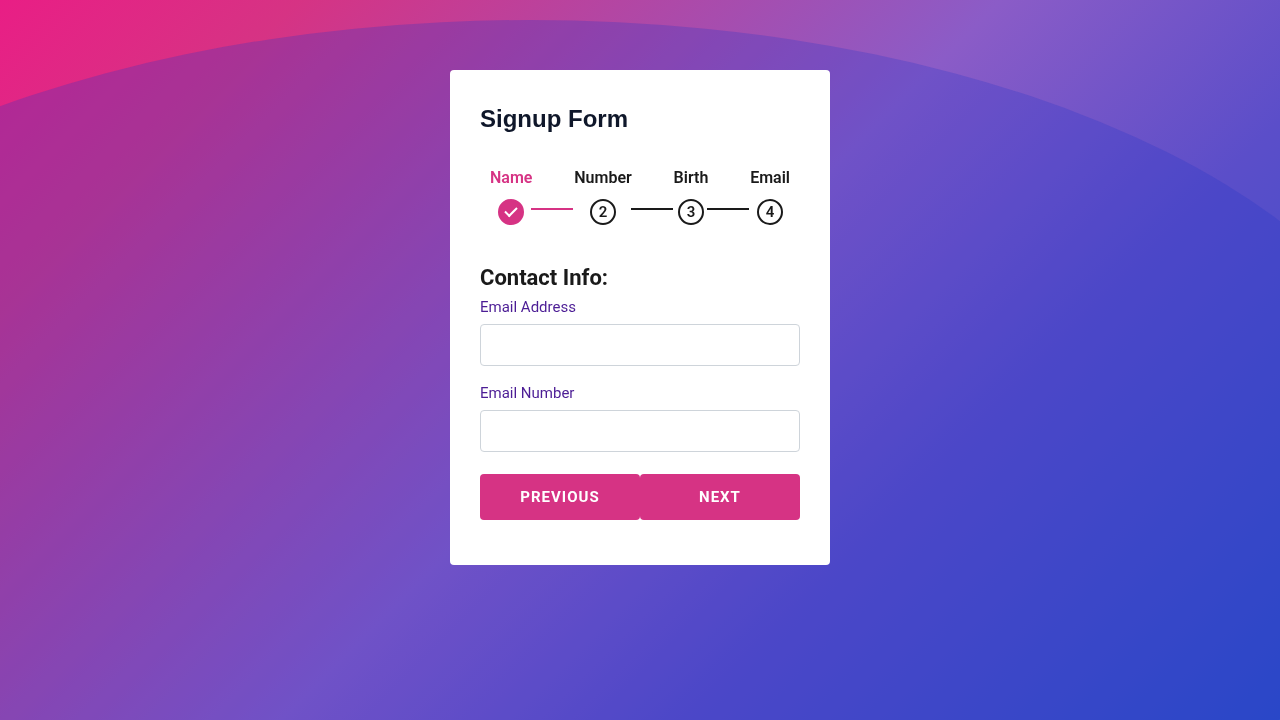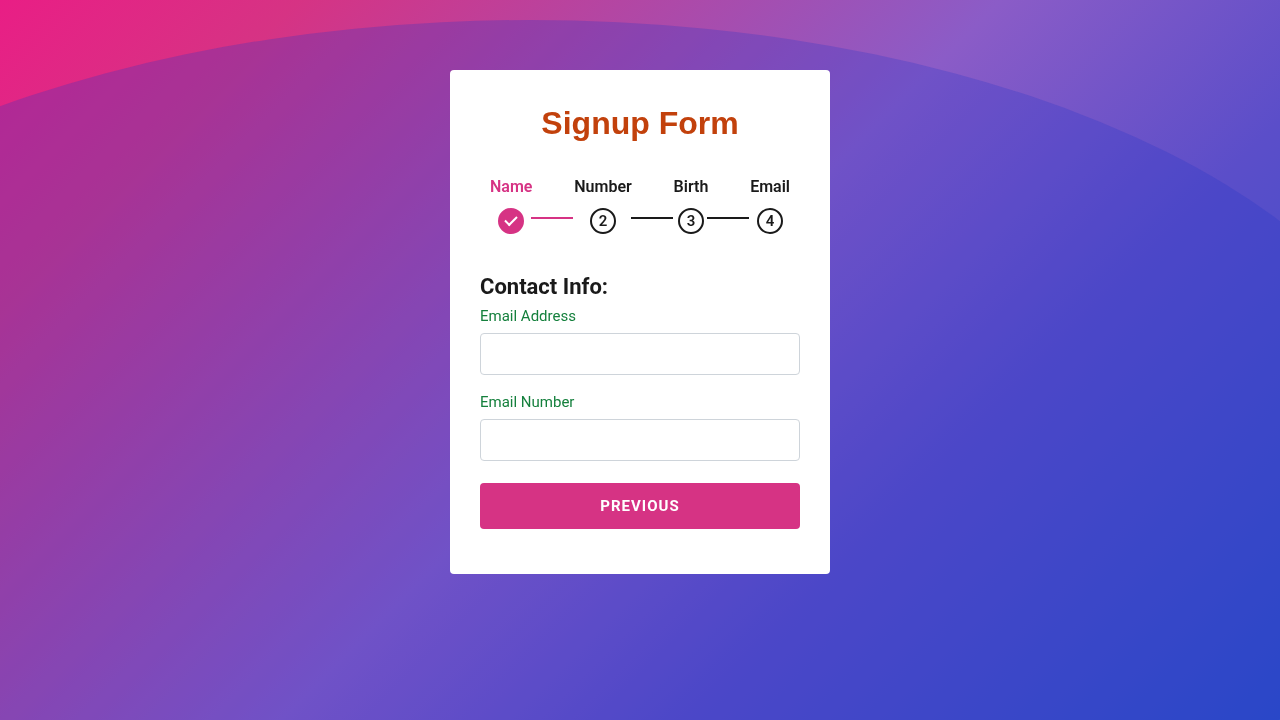--- a/index.html
+++ b/index.html
@@ -33,24 +33,23 @@
       left: 450px;
       top: 70px;
       width: 380px;
       background: #ffffff;
       border-radius: 4px;
       padding: 35px 30px 45px 30px;
       z-index: 1;
     }
     
     .title {
-      font-size: 32px;
+      font-size: 24px;
       font-weight: 800;
-      color: #c2410c;
-      text-align: center;
+      color: #0f172a;
       margin-bottom: 35px;
       font-family: "Segoe UI", sans-serif;
     }
     
     .stepper {
       display: flex;
       justify-content: space-between;
       align-items: flex-start;
       margin-bottom: 40px;
       padding: 0 10px;
@@ -128,21 +127,21 @@
       margin-bottom: 8px;
     }
     
     .field {
       margin-bottom: 18px;
     }
     
     .field-label {
       display: block;
       font-size: 15px;
-      color: #15803d;
+      color: #4c1d95;
       margin-bottom: 8px;
       font-weight: 400;
     }
     
     .field-input {
       width: 100%;
       height: 42px;
       border: 1px solid #ced4da;
       border-radius: 4px;
       padding: 0 12px;
@@ -208,14 +207,15 @@
     <input class="field-input" type="text" value="" style="">
   </div>
 
   <div class="field">
     <label class="field-label">Email Number</label>
     <input class="field-input" type="text" value="" style="">
   </div>
 
   <div class="button-row">
     <button class="btn">PREVIOUS</button>
+    <button class="btn">NEXT</button>
   </div>
 </div>
 
 </body></html>

